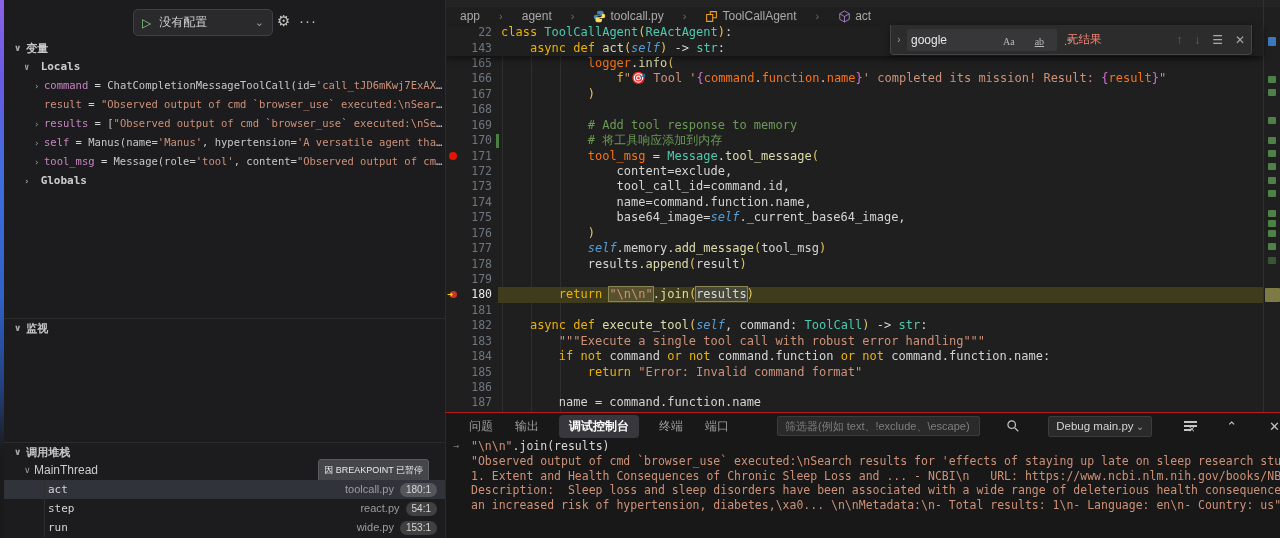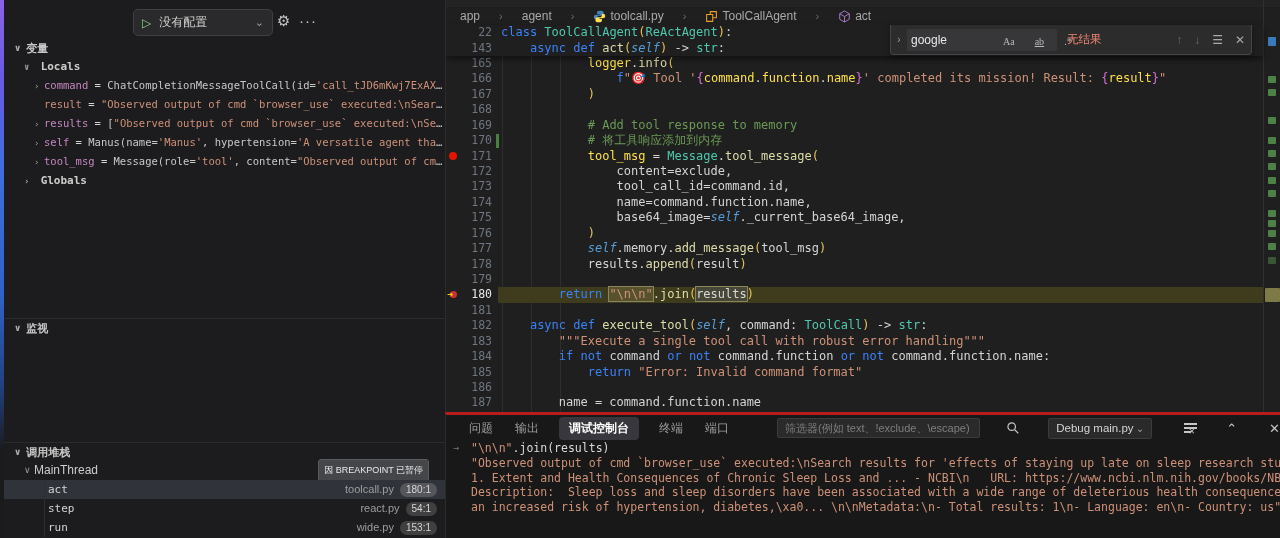--- a/index.html
+++ b/index.html
@@ -65,22 +65,22 @@
   .crow .glyph{position:absolute;left:0px;width:14px;height:15.4px}
   .crow .chg{position:absolute;left:50px;width:3px;top:1px;bottom:1px;background:#48803f}
   .crow .ct{position:absolute;left:55px;top:0}
   .curband{position:absolute;left:52px;right:0;top:0;bottom:0;background:#3e3c1d}
   .bpdot{position:absolute;left:3px;top:3.5px;width:8px;height:8px;border-radius:50%;background:#e51400}
   .hit{position:absolute;left:1px;top:1px;width:13px;height:13px}
   .hit::before{content:'';position:absolute;left:3px;top:3px;width:7px;height:7px;border-radius:50%;background:#cc3131}
   .hit::after{content:'➜';position:absolute;left:0;top:0;color:#ffcc00;font-size:10px;line-height:13px}
   .guide{position:absolute;width:1px;background:#2e2e2e}
 
-  .t-kw{color:#3b82f6}.t-cls{color:#4ec9b0}.t-fn{color:#dcdcaa}.t-str{color:#ce9178}
-  .t-com{color:#6a9955}.t-var{color:#fde047}.t-txt{color:#d4d4d4}
+  .t-kw{color:#eab308}.t-cls{color:#4ec9b0}.t-fn{color:#dcdcaa}.t-str{color:#ce9178}
+  .t-com{color:#6a9955}.t-var{color:#f97316}.t-txt{color:#d4d4d4}
   .t-slf{color:#569cd6;font-style:italic}.t-p1{color:#e3c35c}.t-p2{color:#d670d6}
   .t-occs{color:#ce9178;background:#57522d;box-shadow:0 0 0 1px #8b8558}
   .t-occ{color:#d8d8d8;background:#474738;box-shadow:0 0 0 1px #8b8558}
 
   
   #find{position:absolute;top:25px;right:28px;width:362px;height:30px;background:#2c2c2d;border:1px solid #454549;
     border-top:none;border-radius:0 0 4px 4px;z-index:9;display:flex;align-items:center;box-shadow:0 2px 6px rgba(0,0,0,.4)}
   #find .fchev{width:16px;text-align:center;color:#9d9d9d;font-size:10px;cursor:pointer}
   #findbox{display:flex;align-items:center;background:#37373a;border-radius:2px;height:22px;width:150px;padding:0 4px}
   #findbox input{background:transparent;border:none;outline:none;color:#e8e8e8;font-size:12px;width:72px;
@@ -89,21 +89,21 @@
   .ftog.u{text-decoration:underline}
   #noresult{color:#f48771;font-size:11.5px;margin-left:10px;flex:1}
   .fic{color:#a9a9a9;font-size:12px;margin:0 6px;cursor:pointer}
   .fic.dim{opacity:.45}
 
   
   #ruler{position:absolute;right:0;top:0;bottom:0;width:17px;border-left:1px solid #303031}
   .rmark{position:absolute;left:4px;width:8px;border-radius:1px}
 
   
-  #panel{position:absolute;left:445px;right:0;top:412px;bottom:0;background:#181818;border-top:3px solid #b91c1c;border-left:1px solid #2b2b2b}
+  #panel{position:absolute;left:445px;right:0;top:412px;bottom:0;background:#181818;border-top:1px solid #b91c1c;border-left:1px solid #2b2b2b}
   #ptabs{position:absolute;left:0;top:0;right:0;height:26px;display:flex;align-items:center;padding-left:21px;gap:18px}
   .ptab{font-size:12px;color:#9d9d9d;cursor:pointer;padding:3px 2px;border-radius:4px;white-space:nowrap}
   .ptab.active{color:#ffffff;background:#37373d;padding:3px 10px;font-weight:bold}
   #pfilter{margin-left:28px;width:295px;height:20px;background:#2a2a2b;border:1px solid #3c3c3e;border-radius:2px;
     color:#d4d4d4;font-size:11px;padding:0 7px;outline:none;font-family:"Liberation Sans",sans-serif}
   #pfilter::placeholder{color:#7e7e7e}
   #psearch{margin-left:8px;cursor:pointer;display:flex}
   #psession{margin-left:10px;width:147px;height:21px;background:#2a2a2b;border:1px solid #3c3c3e;border-radius:2px;
     display:flex;align-items:center;font-size:11.5px;color:#d4d4d4;padding:0 7px;cursor:pointer}
   #psession .sl{flex:1}

